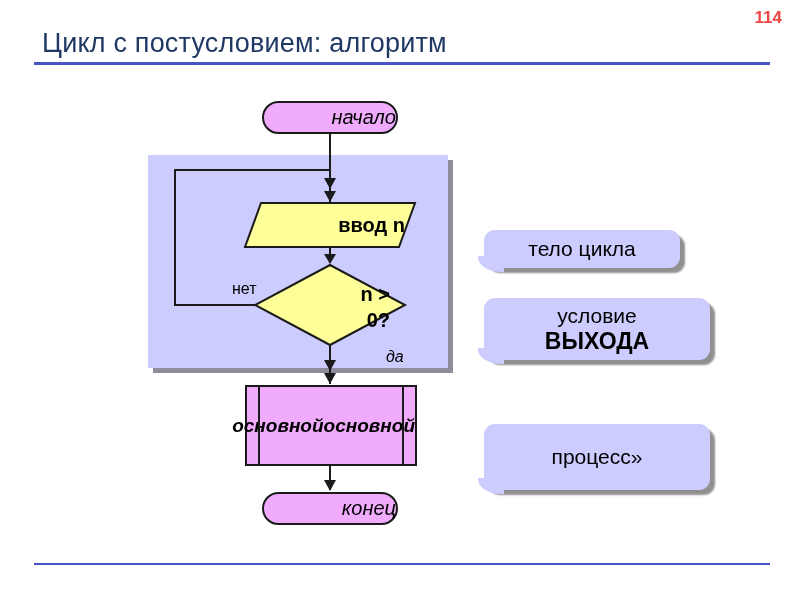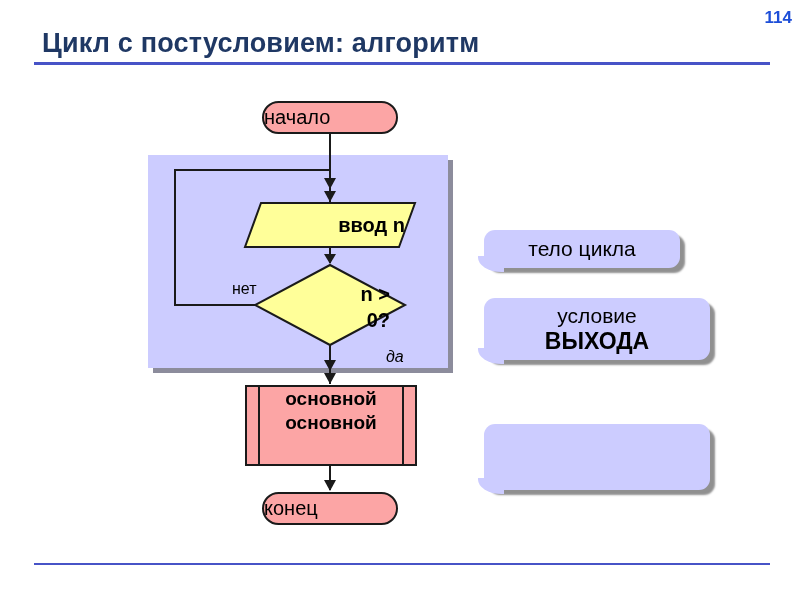--- a/index.html
+++ b/index.html
@@ -9,61 +9,62 @@
   }
   #slide{
     position:relative;
     width:800px;height:600px;
     background:#ffffff;
     overflow:hidden;
   }
   .abs{position:absolute;}
   
   .page-number{
-    top:8px;right:8px;
-    font-size:17px;font-weight:bold;color:#1d4ed8;
+    top:8px;right:18px;
+    font-size:17px;font-weight:bold;color:#ef4444;
   }
   .slide-title{
     top:28px;left:42px;
-    font-size:27px;font-weight:bold;color:#1f3864;
+    font-size:27px;font-weight:normal;color:#1f3864;
     letter-spacing:0.2px;
   }
   .rule{
     left:34px;width:736px;height:3px;
     background:#4753c7;
   }
   .rule.top{top:62px;}
   .rule.bottom{top:563px;height:2px;}
   
   .region{
     left:148px;top:155px;width:300px;height:213px;
     background:#ccccff;
     box-shadow:5px 5px 0 #8c8c9c;
     z-index:1;
   }
   svg.connectors{
     left:0;top:0;z-index:2;
     pointer-events:none;
   }
   .shape-yellow{
-    background:#fca5a5;
+    background:#f0abfc;
     border:2px solid #1a1a1a;
     box-sizing:border-box;
-    display:flex;align-items:center;justify-content:flex-start;
+    display:flex;align-items:center;justify-content:flex-end;
     color:#000;
+    font-style:italic;
   }
   .terminator{
     width:136px;height:33px;border-radius:17px;
     font-size:20px;z-index:3;
   }
   .terminator.start{left:262px;top:101px;}
   .terminator.end{left:262px;top:492px;}
   .predefined{
     left:245px;top:385px;width:172px;height:81px;
-    flex-direction:column;font-size:19px;font-weight:bold;
+    flex-direction:row;font-size:19px;font-weight:bold;
     line-height:1.25;z-index:3;position:absolute;
   }
   .predefined .bar{
     position:absolute;top:0;bottom:0;width:0;
     border-left:2px solid #1a1a1a;
   }
   .predefined .bar.left{left:11px;}
   .predefined .bar.right{right:11px;}
   
   .overlay{
@@ -162,15 +163,16 @@
   <div class="abs branch-label branch-yes">да</div>
 
   <div class="abs callout c2">
     <span>условие</span>
     <span class="strong">ВЫХОДА</span>
   </div>
   <div class="abs callout c1">
     <span>тело цикла</span>
   </div>
   <div class="abs callout c3">
+    <span>процесс»</span>
   </div>
 
 </div>
 
 </body></html>

